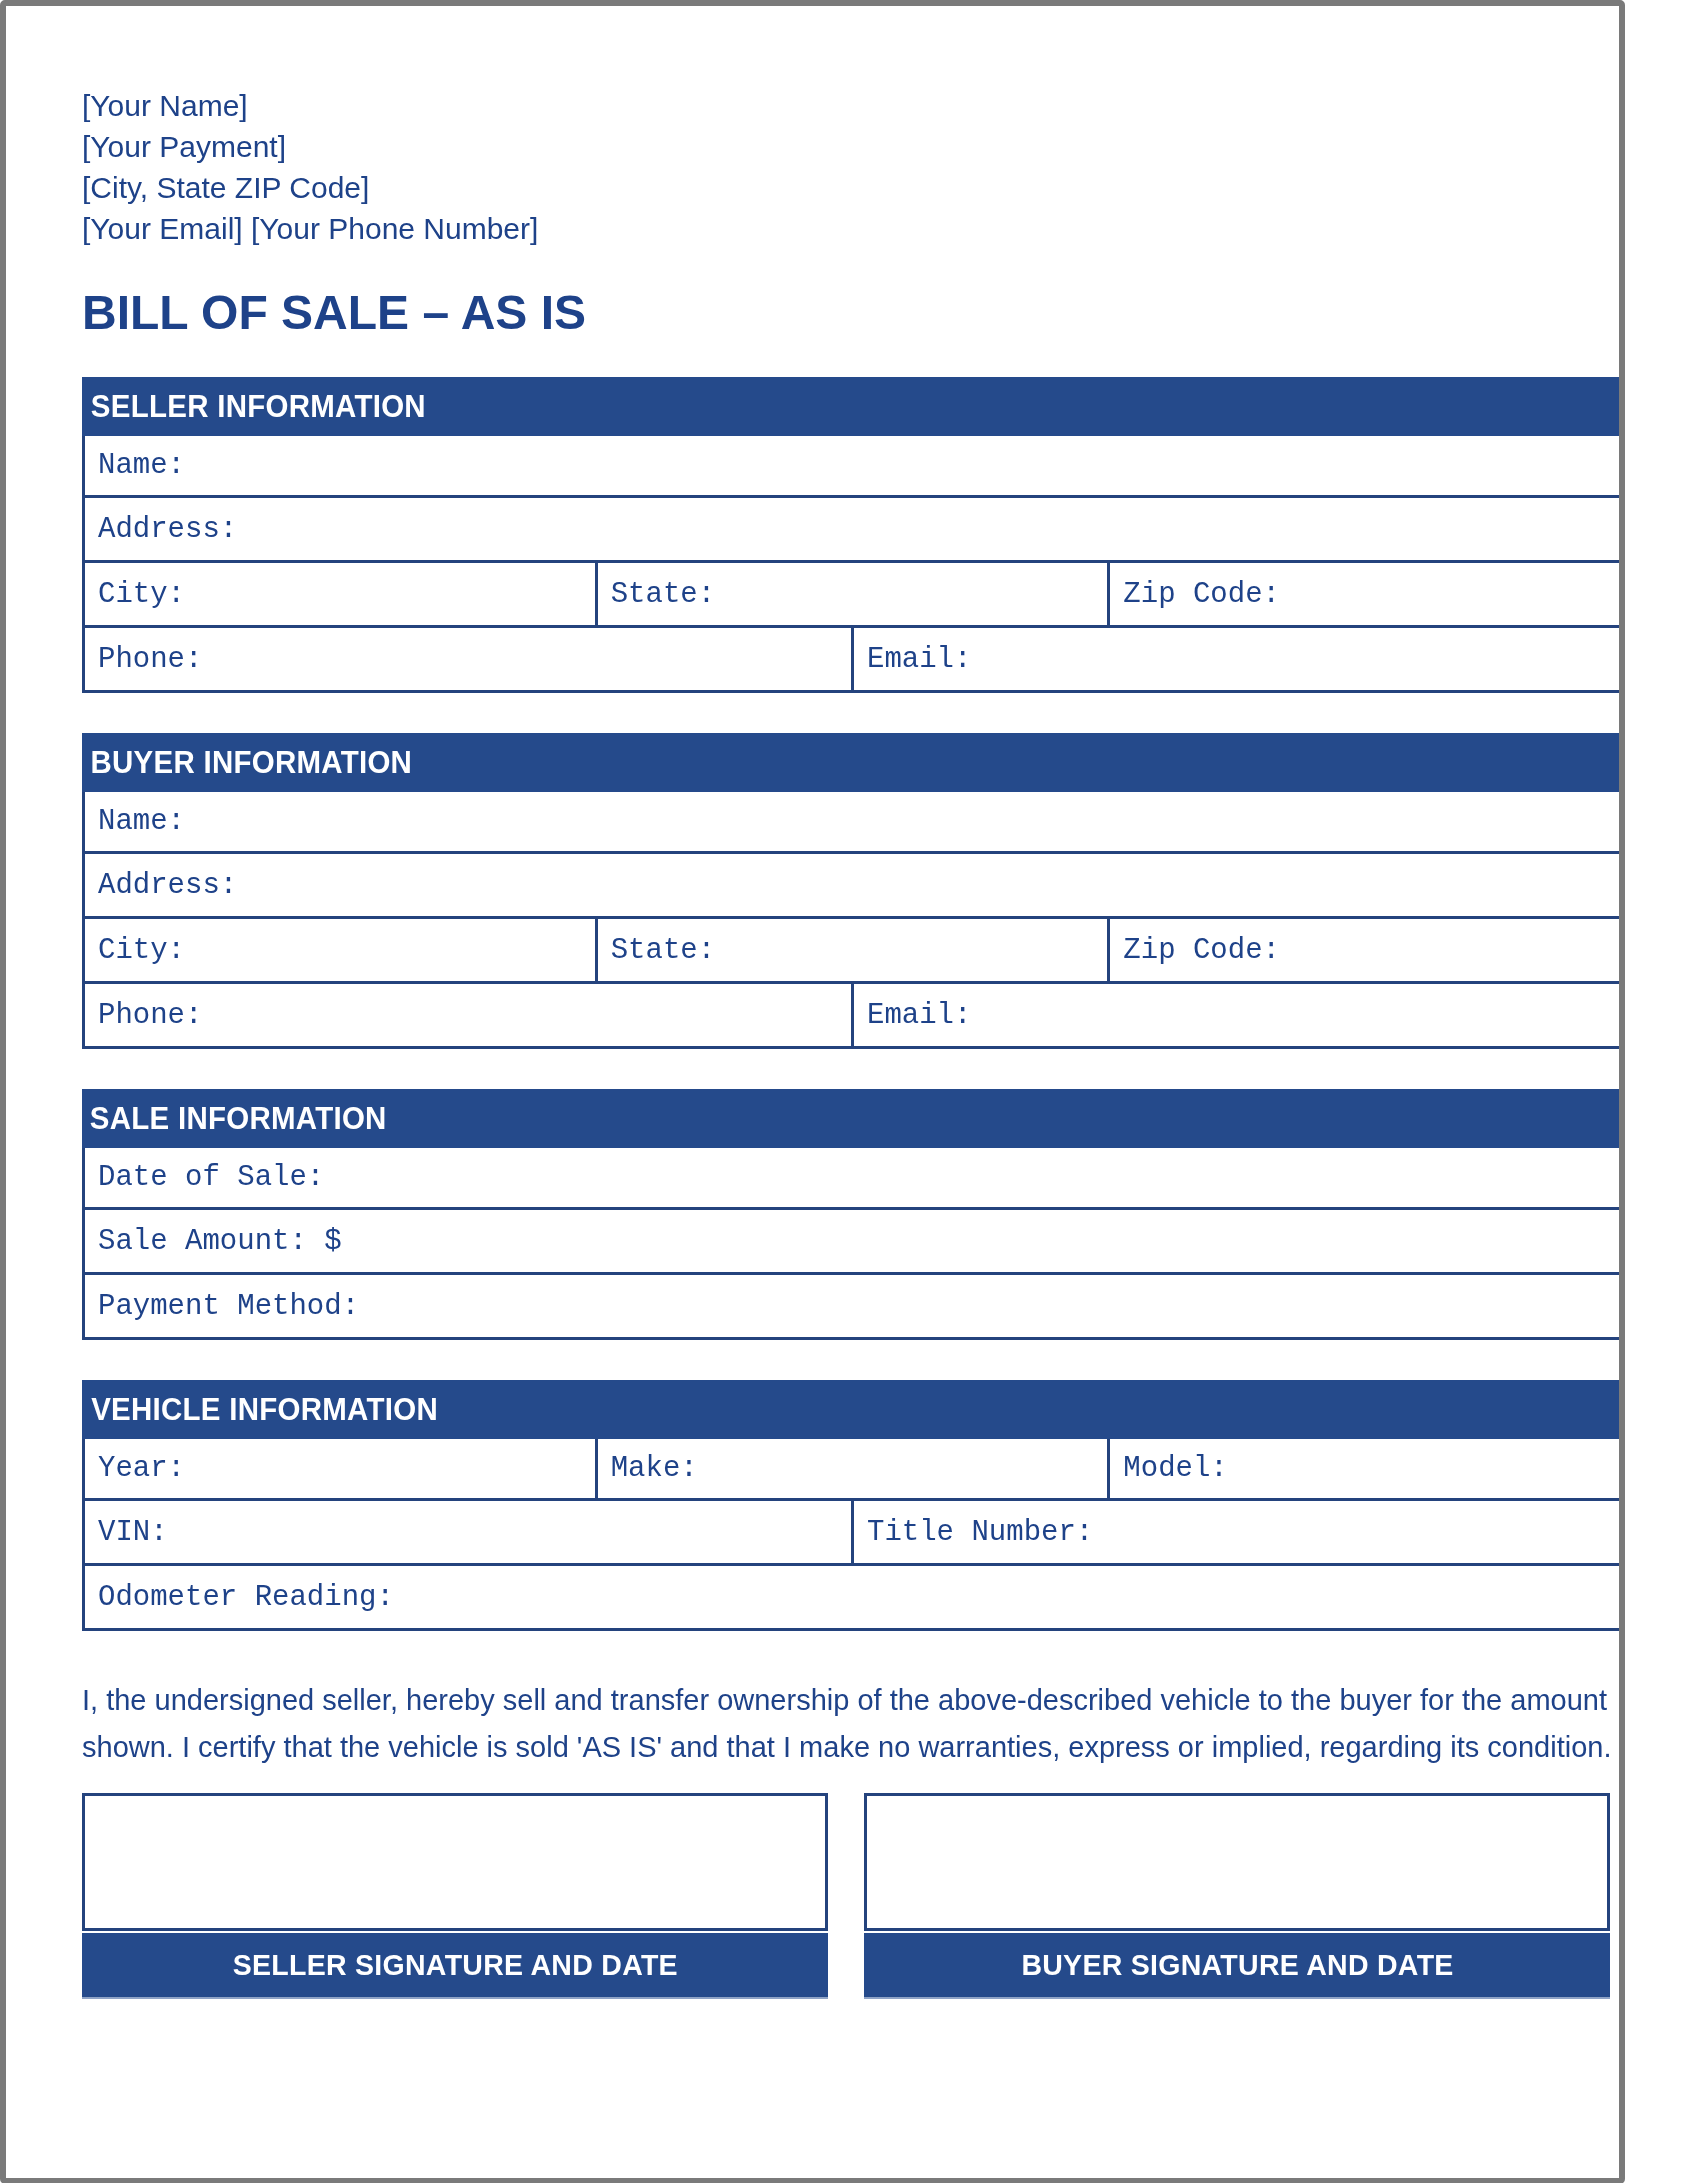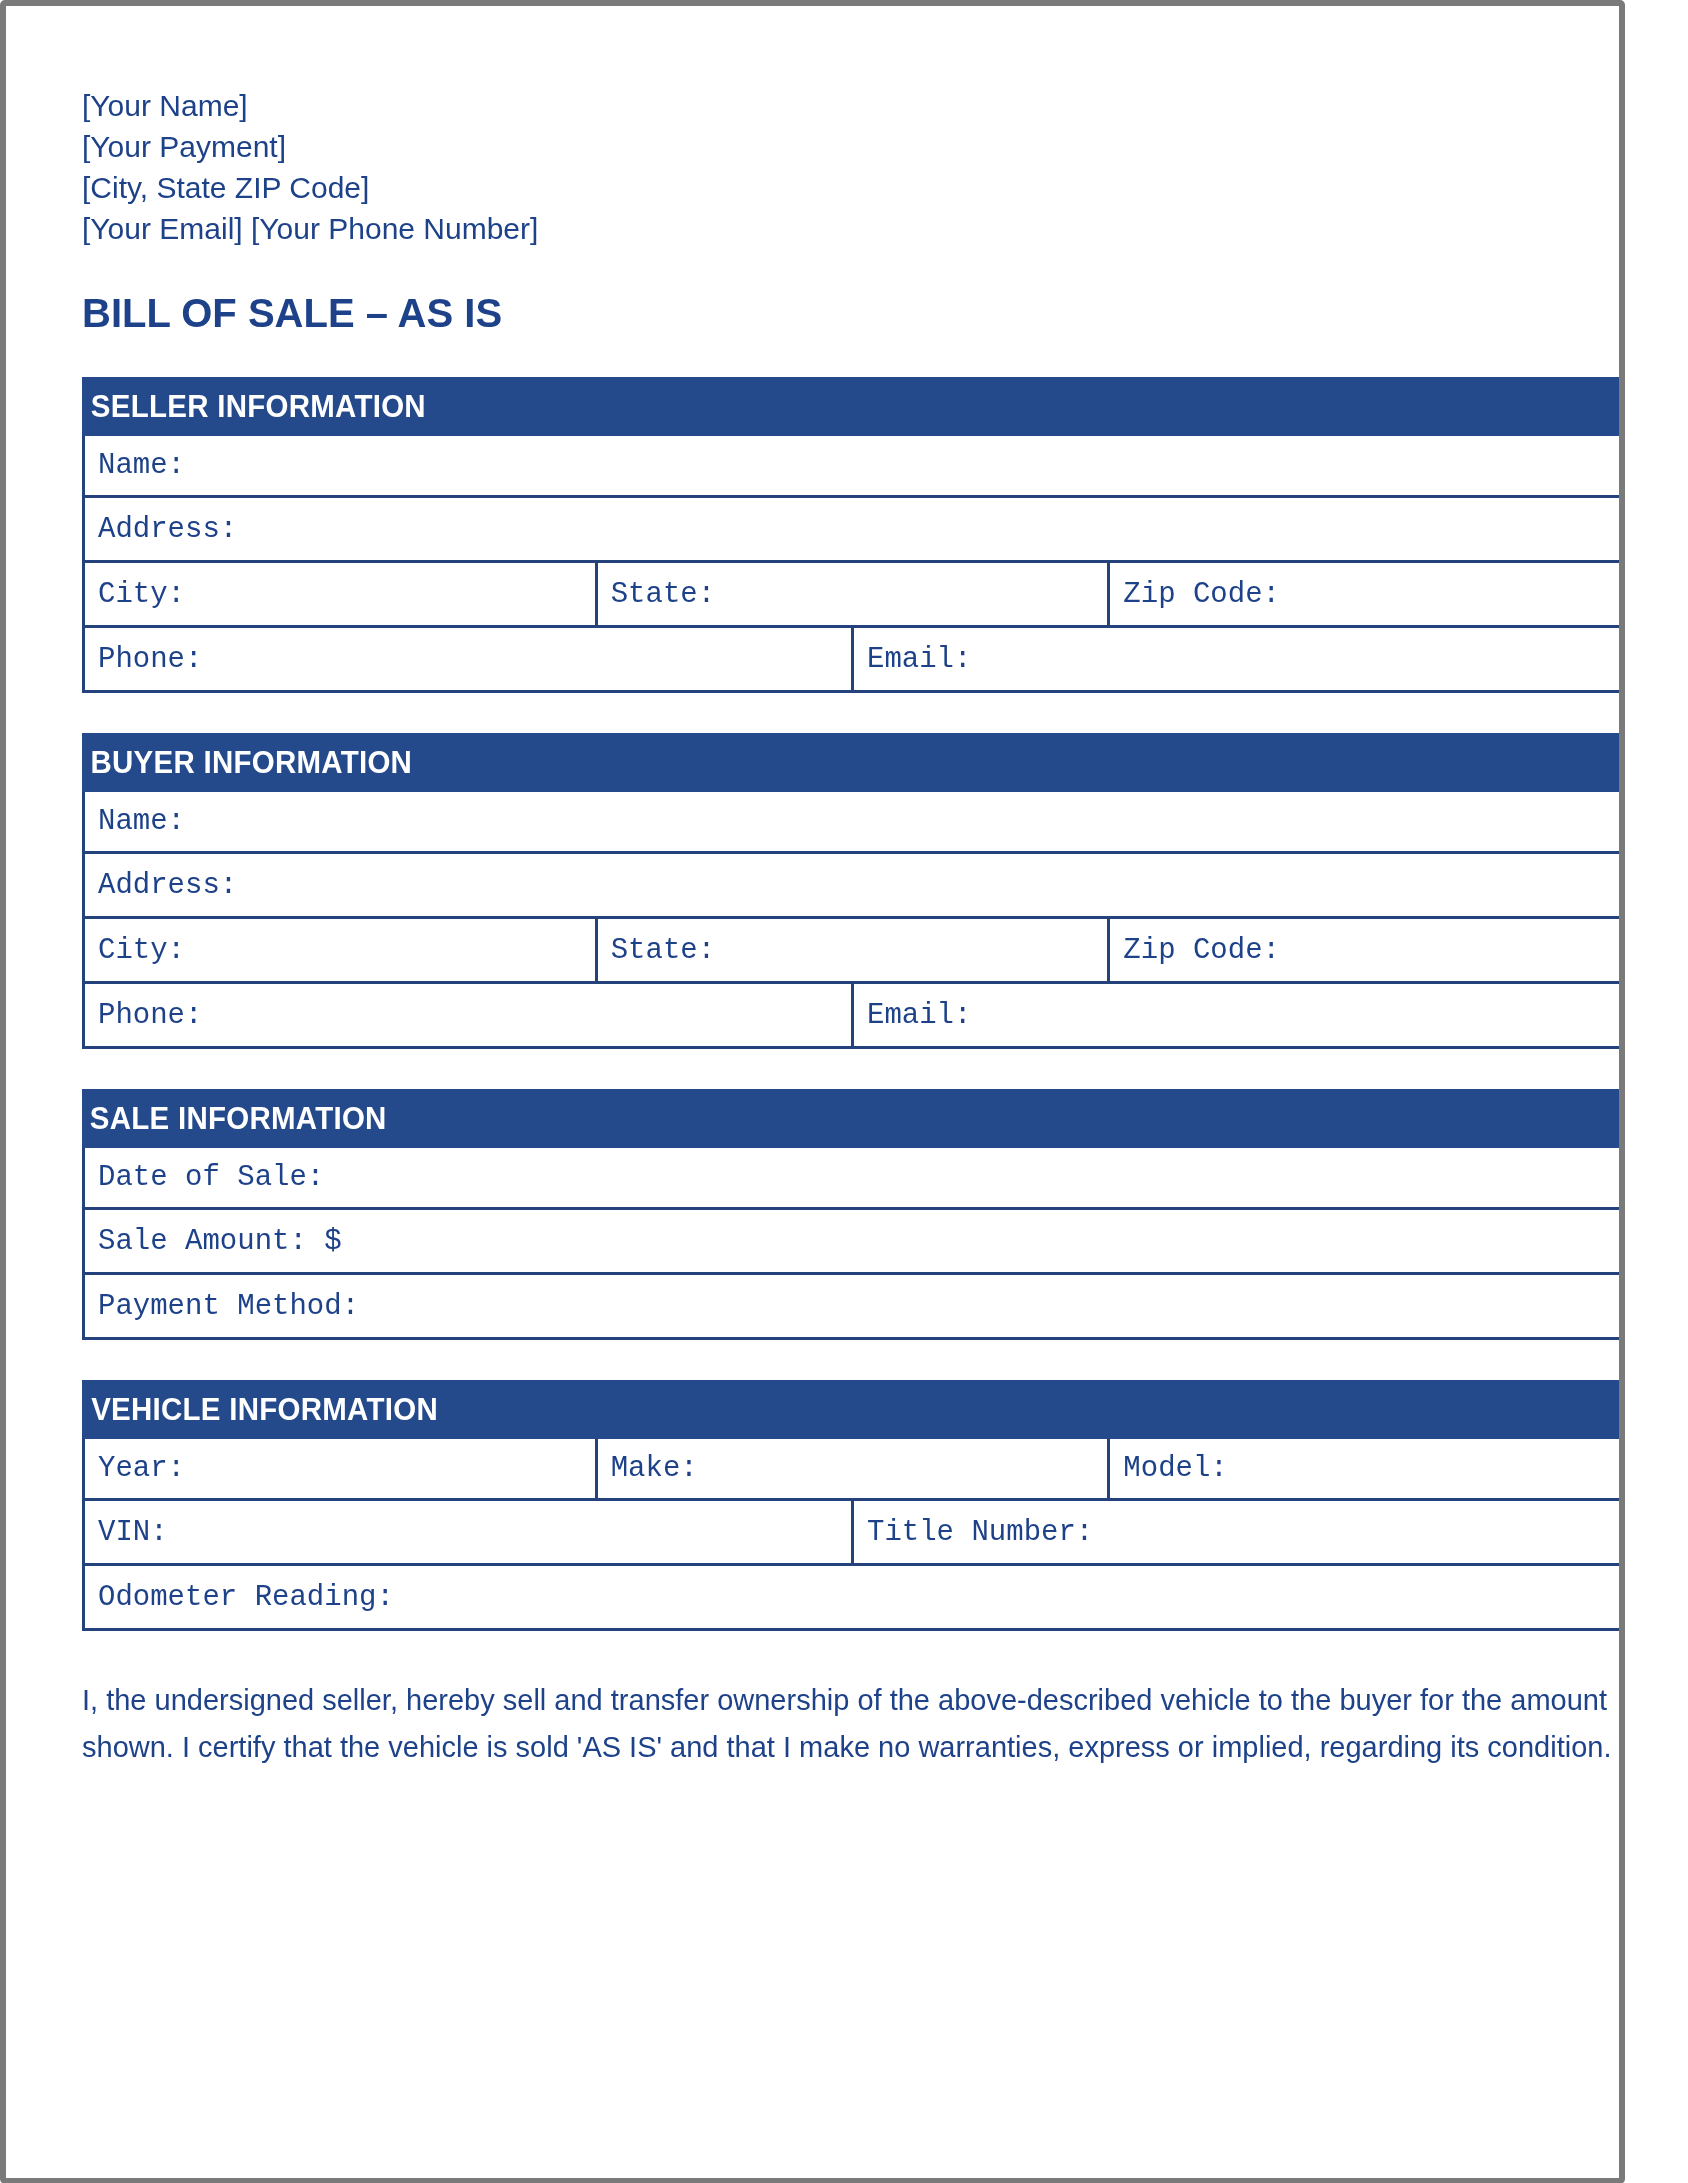--- a/index.html
+++ b/index.html
@@ -25,21 +25,21 @@
   
   .contact{
     margin-top:79px;
     font-size:30px;
     line-height:41px;
     color:var(--blue-text);
   }
   
   .doc-title{
     margin-top:40px;
-    font-size:40px;
+    font-size:48px;
     line-height:48px;
     font-weight:bold;
     color:var(--blue-text);
   }
   
   .info-table{margin-top:40px;width:1541px;}
   .table-header{
     height:59px;
     background:var(--blue-bg);
     color:#fff;
@@ -247,15 +247,29 @@
       <div class="table-row">
         <div class="cell">
           <span class="lbl">Odometer Reading:</span>
         </div>
       </div>
     </div>
   </div>
 
   <div class="disclaimer">I, the undersigned seller, hereby sell and transfer ownership of the above-described vehicle to the buyer for the amount shown. I certify that the vehicle is sold 'AS IS' and that I make no warranties, express or implied, regarding its condition.</div>
 
+  <div class="sig-row">
+    <div class="sig-box">
+      <div class="sig-area"></div>
+      <div class="sig-bar">
+        <span>SELLER SIGNATURE AND DATE</span>
+      </div>
+    </div>
+    <div class="sig-box">
+      <div class="sig-area"></div>
+      <div class="sig-bar">
+        <span>BUYER SIGNATURE AND DATE</span>
+      </div>
+    </div>
+  </div>
 
 </div>
 
 
 </body></html>

